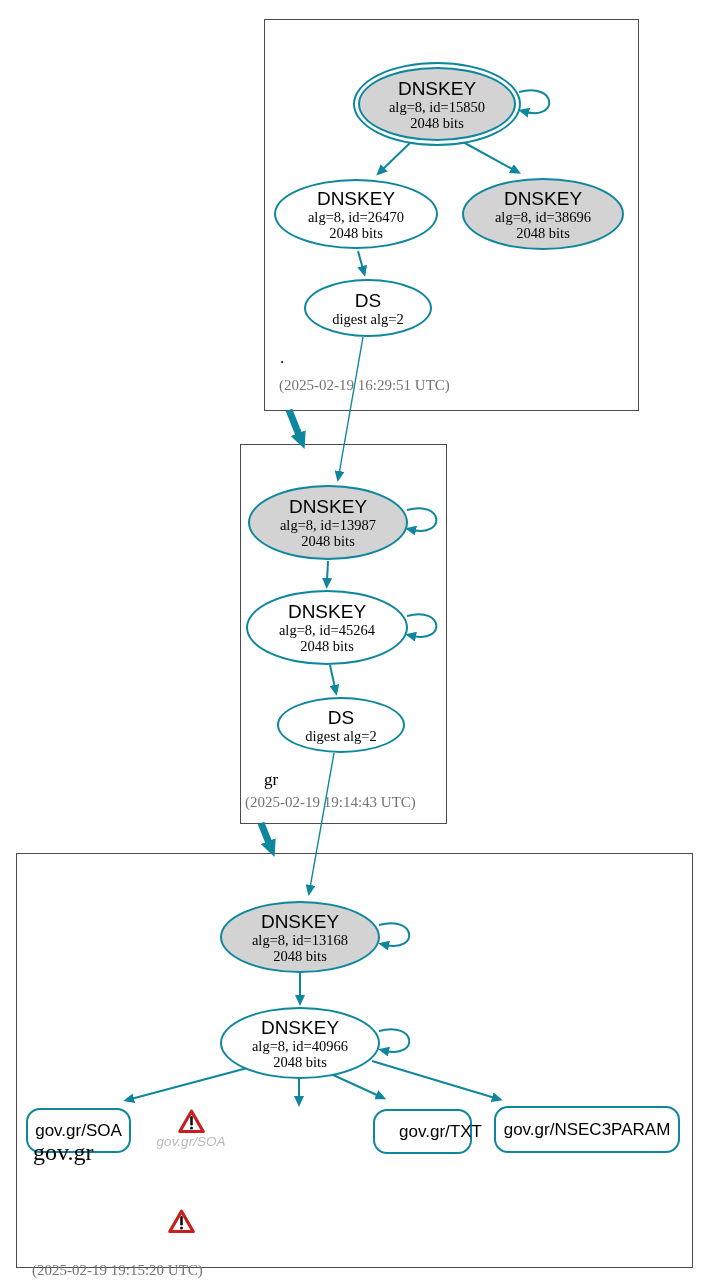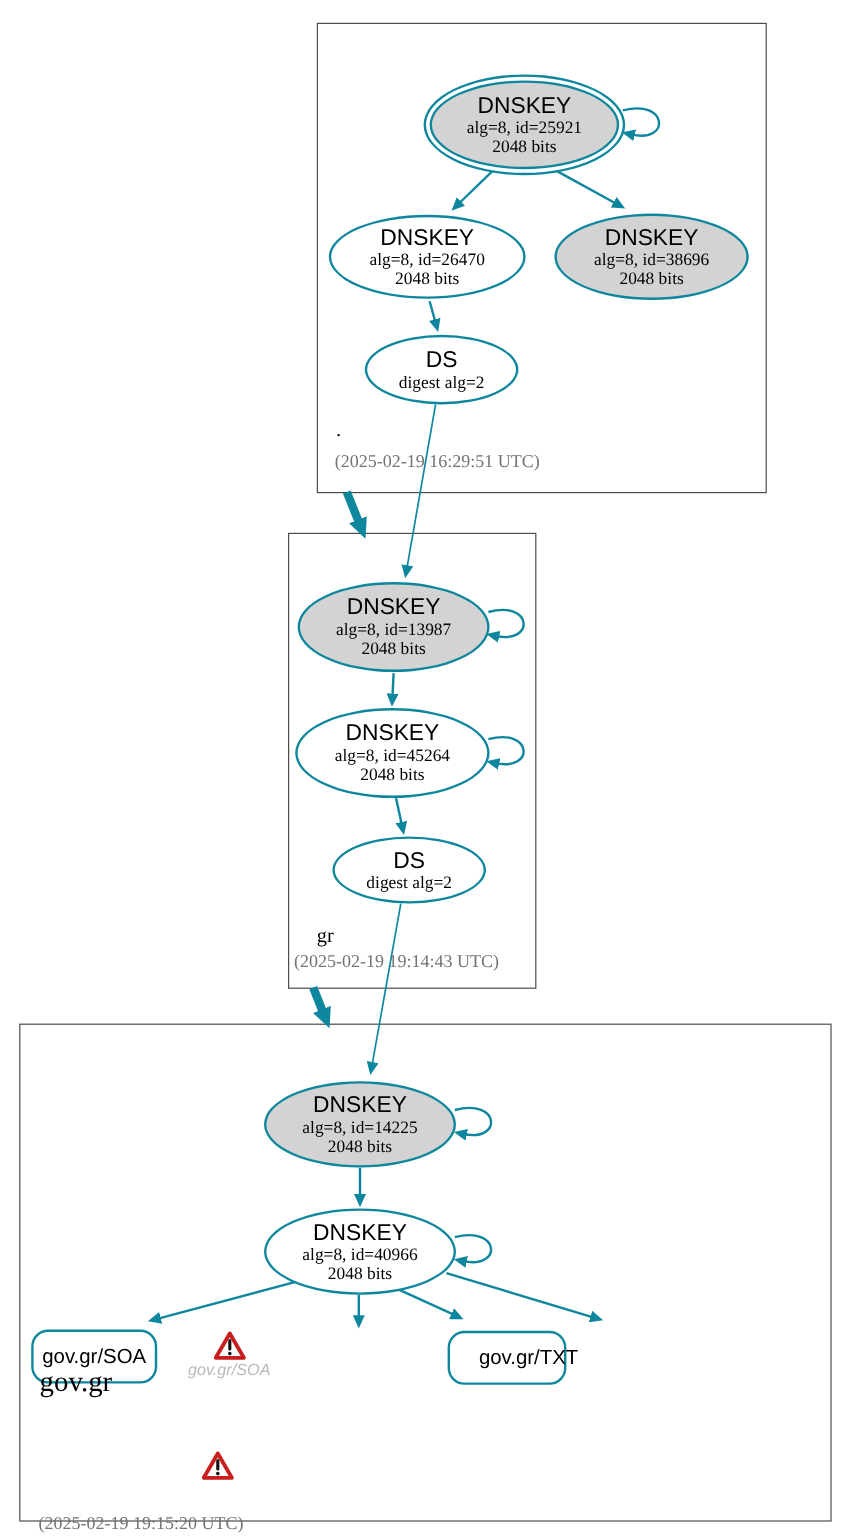--- a/index.html
+++ b/index.html
@@ -75,21 +75,21 @@
     <path class="edge" d="M300,973 L300,998" marker-end="url(#head)"></path>
     <path class="edge" d="M251,1067 L131,1099" marker-end="url(#head)"></path>
     <path class="edge" d="M299,1079 L299,1099" marker-end="url(#head)"></path>
     <path class="edge" d="M331,1074 L379,1096" marker-end="url(#head)"></path>
     <path class="edge" d="M372,1061 L495,1098" marker-end="url(#head)"></path>
   </svg>
 
   <div class="double-outer" style="left:353px;top:62px;width:168px;height:84px;">
     <div class="double-inner">
       <div class="node-title">DNSKEY</div>
-      <div class="node-detail">alg=8, id=25921</div>
+      <div class="node-detail">alg=8, id=15850</div>
       <div class="node-detail">2048 bits</div>
     </div>
   </div>
 
   <div class="node ellipse" style="left:274px;top:179px;width:164px;height:70px;">
     <div class="node-title">DNSKEY</div>
     <div class="node-detail">alg=8, id=26470</div>
     <div class="node-detail">2048 bits</div>
   </div>
 
@@ -122,35 +122,38 @@
   <div class="node ellipse" style="left:277px;top:697px;width:128px;height:56px;">
     <div class="node-title">DS</div>
     <div class="node-detail">digest alg=2</div>
   </div>
 
   <div class="zone-label" style="left:252px;top:770px;margin-left:12px;">gr</div>
   <div class="zone-ts" style="left:245px;top:794px;">(2025-02-19 19:14:43 UTC)</div>
 
   <div class="node ellipse grayfill" style="left:220px;top:901px;width:160px;height:72px;">
     <div class="node-title">DNSKEY</div>
-    <div class="node-detail">alg=8, id=14225</div>
+    <div class="node-detail">alg=8, id=13168</div>
     <div class="node-detail">2048 bits</div>
   </div>
 
   <div class="node ellipse" style="left:220px;top:1007px;width:160px;height:72px;">
     <div class="node-title">DNSKEY</div>
     <div class="node-detail">alg=8, id=40966</div>
     <div class="node-detail">2048 bits</div>
   </div>
 
   <div class="node rrset" style="left:26px;top:1108px;width:105px;height:45px;">
     <div>gov.gr/SOA</div>
   </div>
   <div class="node rrset" style="left:373px;top:1109px;width:99px;height:45px;padding-left:36px;">
     <div>gov.gr/TXT</div>
+  </div>
+  <div class="node rrset" style="left:494px;top:1106px;width:186px;height:47px;">
+    <div>gov.gr/NSEC3PARAM</div>
   </div>
 
   <svg class="warn" style="left:178px;top:1109px;" width="27" height="25" viewBox="0 0 27 25">
     <path d="M13.5 2.2 L25.2 22.5 L1.8 22.5 Z" fill="#ffffff" stroke="#c81e1e" stroke-width="3.2" stroke-linejoin="round"></path>
     <path d="M13.5 8.2 L13.5 15.2" stroke="#111" stroke-width="2.6" stroke-linecap="round"></path>
     <circle cx="13.5" cy="19" r="1.5" fill="#111"></circle>
   </svg>
   <div class="ghost-label" style="left:128px;top:1134px;width:126px;">gov.gr/SOA</div>
 
   <div class="zone-label" style="left:33px;top:1139px;font-size:24px;">gov.gr</div>

